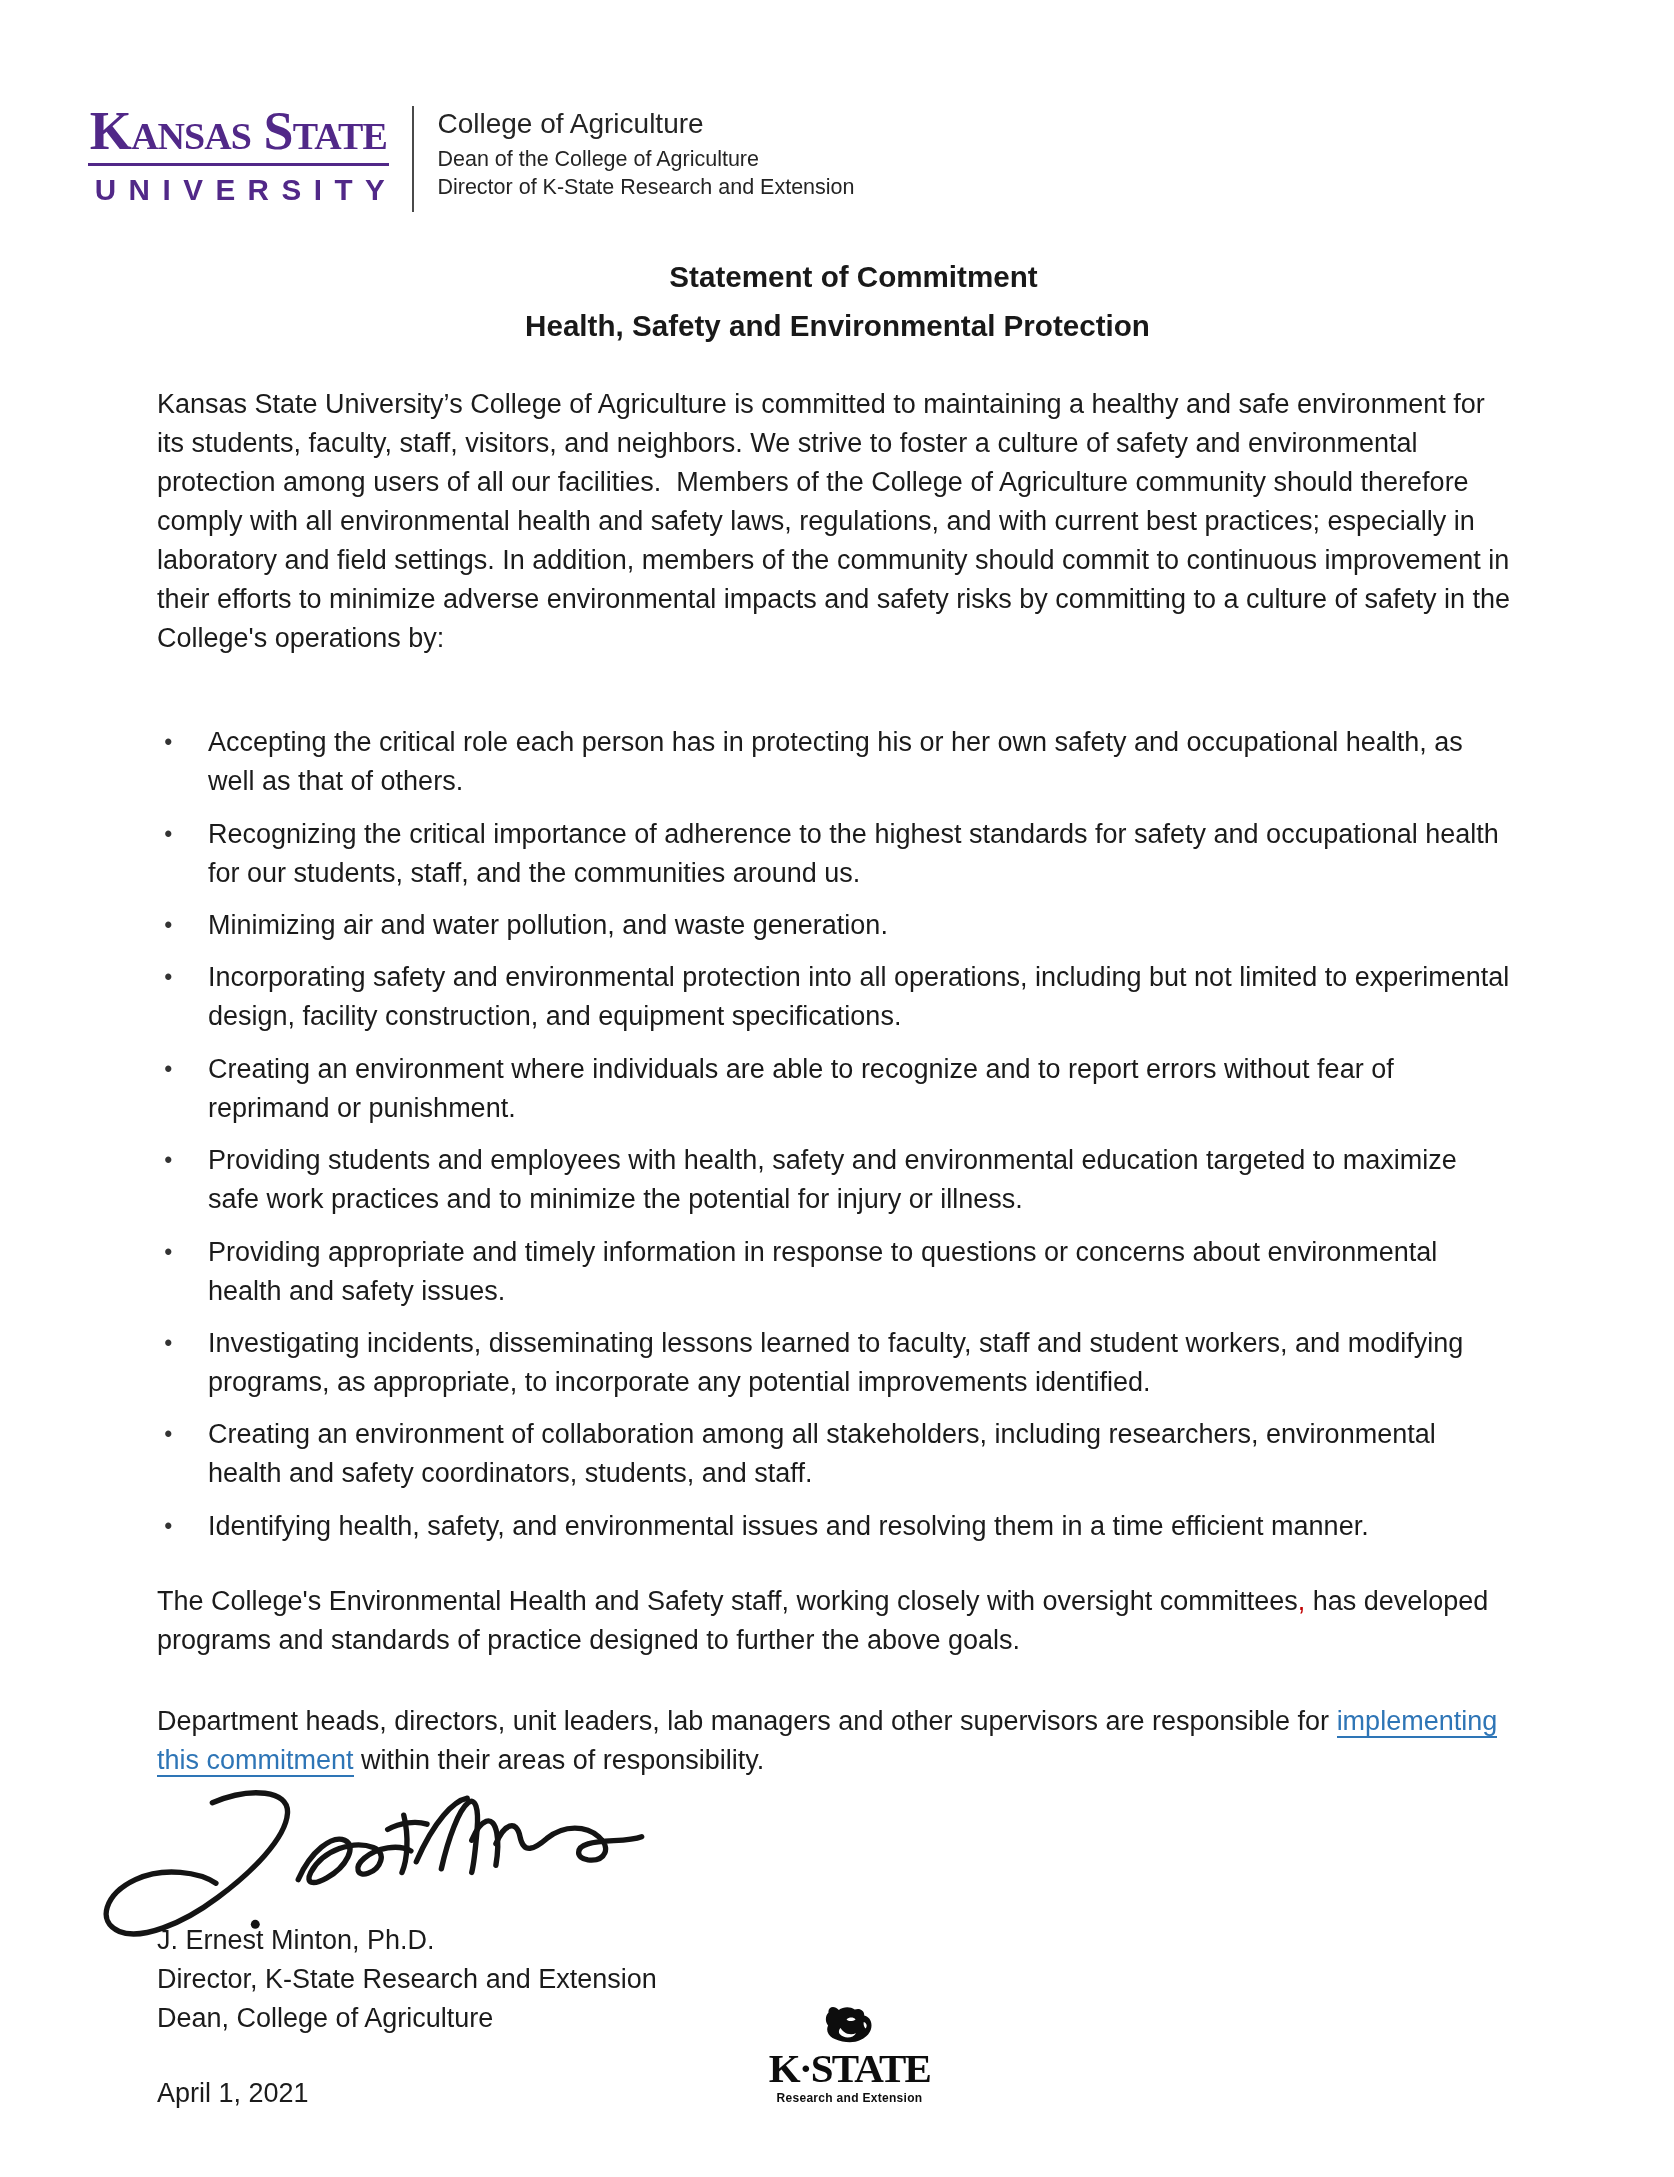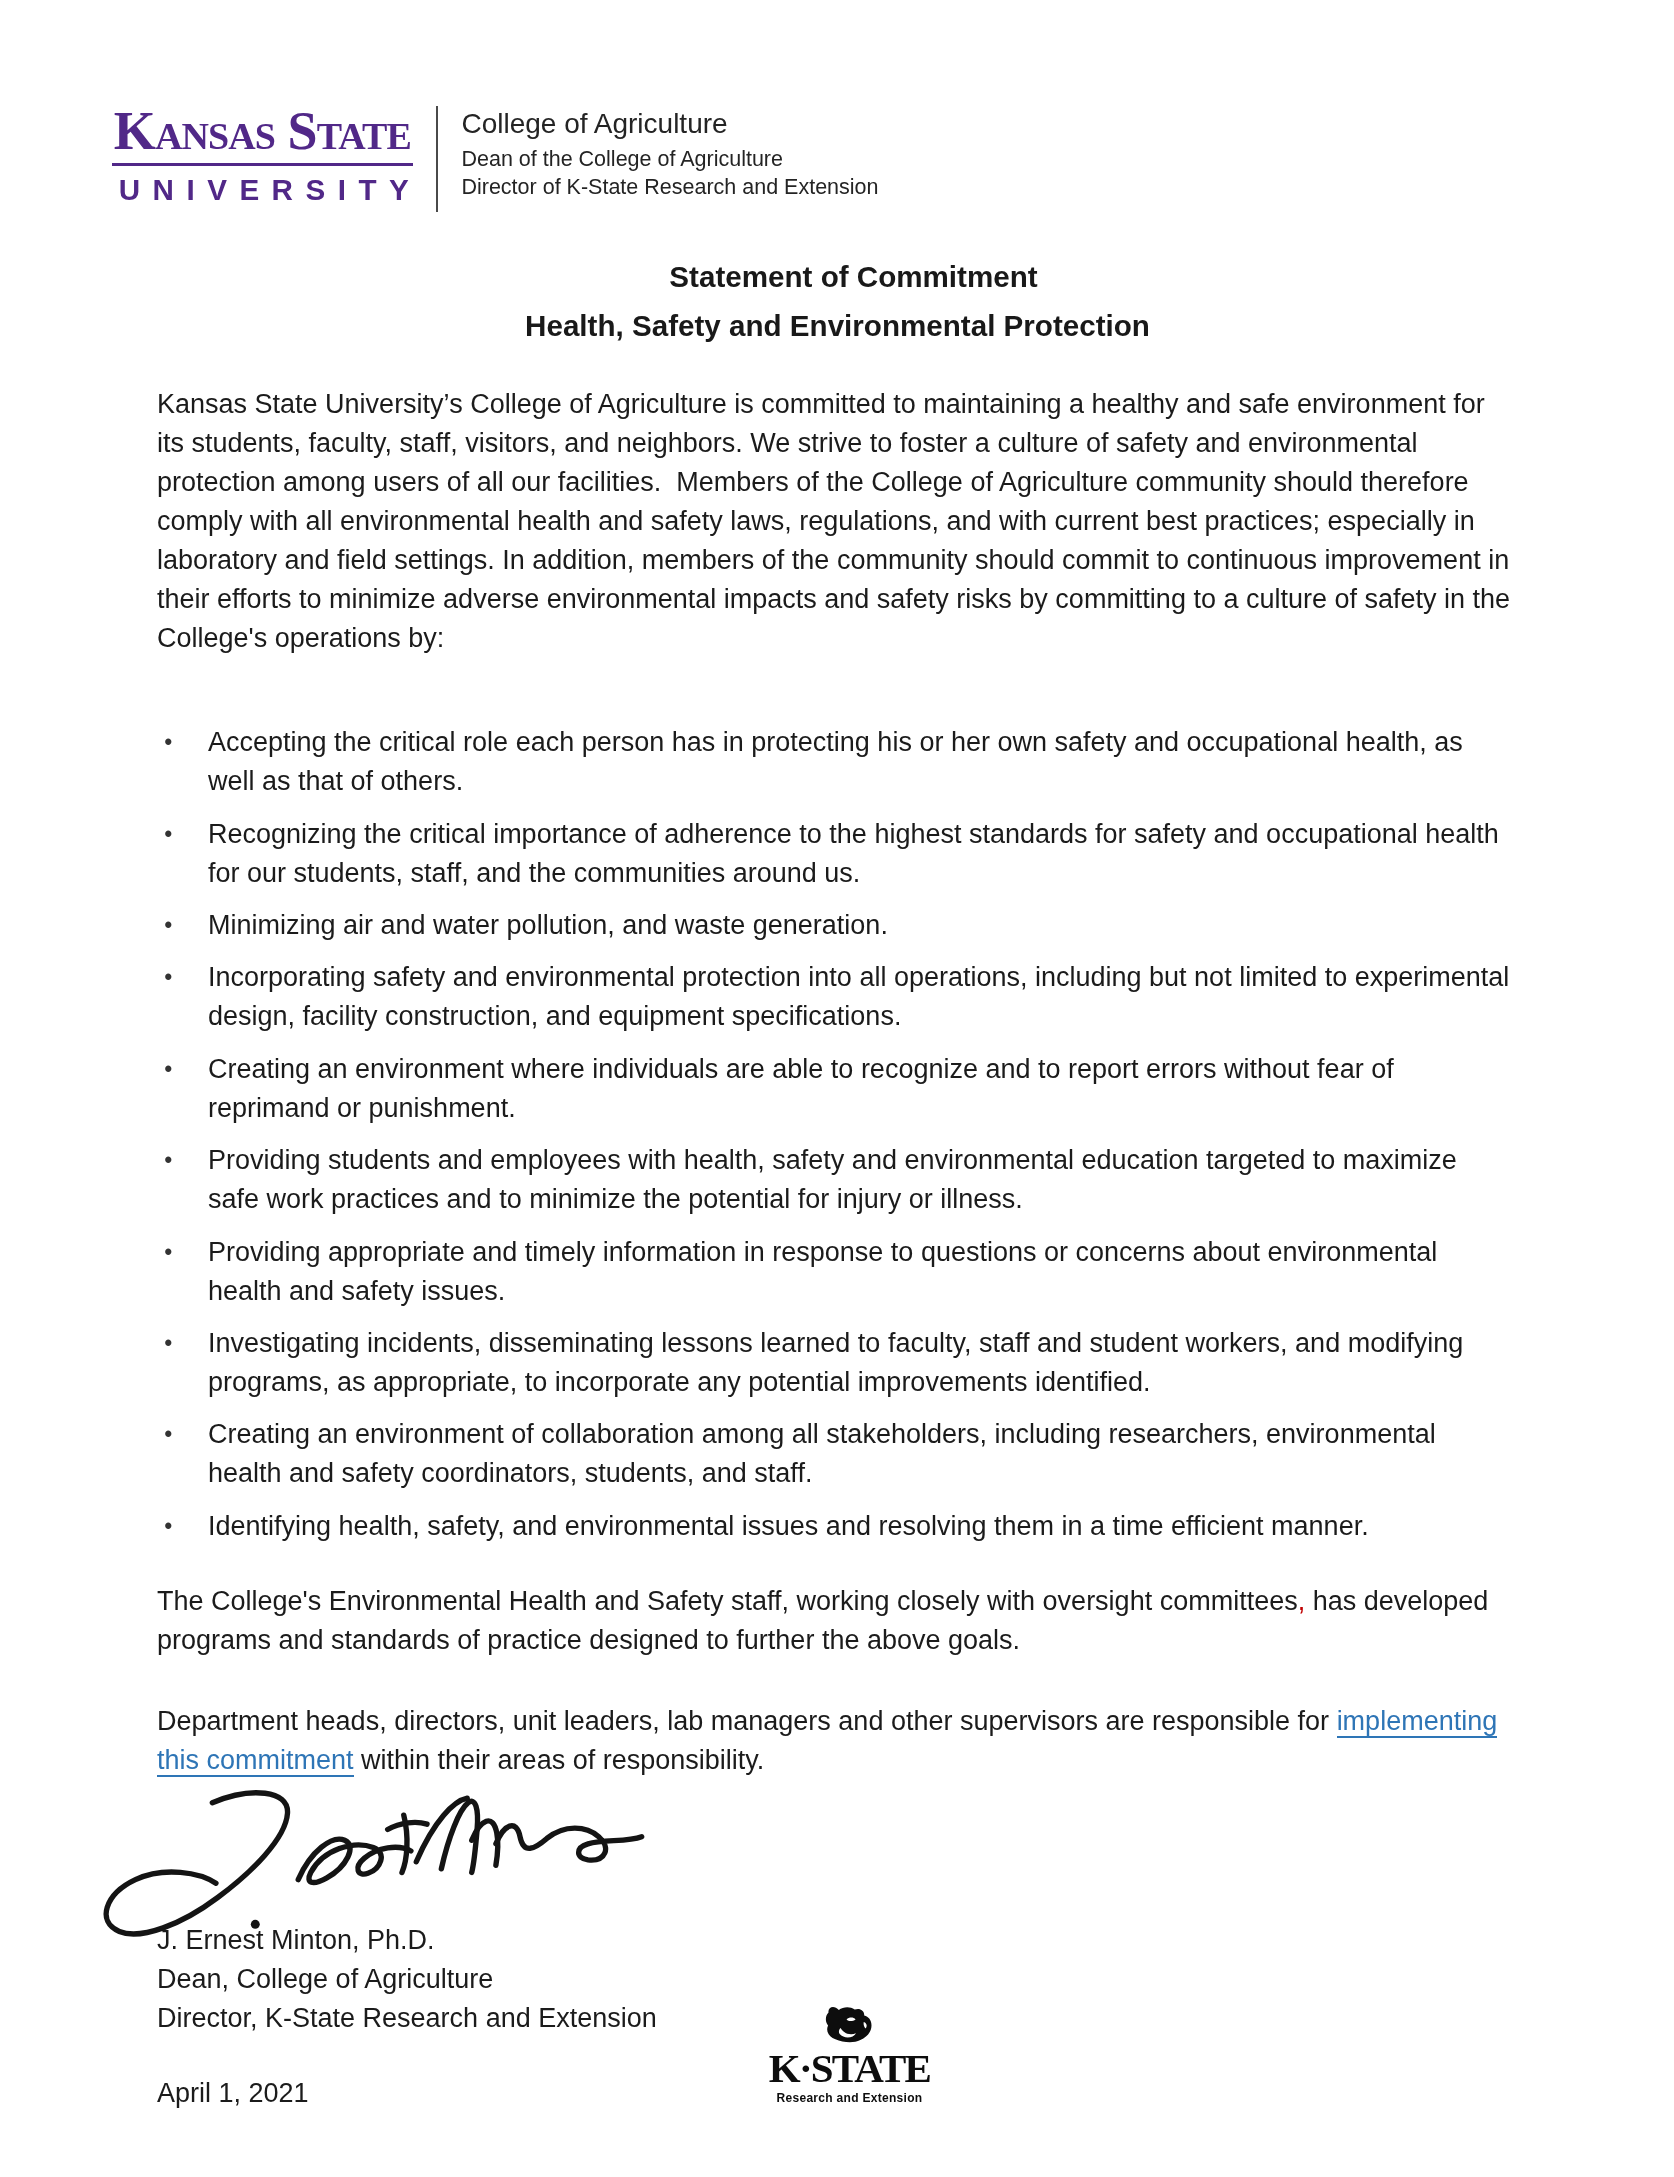--- a/index.html
+++ b/index.html
@@ -5,21 +5,21 @@
   * { margin:0; padding:0; box-sizing:border-box; }
   html,body { background:#ffffff; }
   body {
     width:1675px; height:2177px; position:relative;
     font-family:"Liberation Sans", sans-serif;
     color:#1b1b1b;
   }
   .page { position:relative; width:1675px; height:2177px; overflow:hidden; }
 
   
-  .header { display:flex; align-items:flex-start; gap:23px; margin:104px 0 0 112px; }
+  .header { display:flex; align-items:flex-start; gap:23px; margin:104px 0 0 88px; }
   .logo-block { text-align:center; }
   .logo-line1 {
     font-family:"Liberation Serif", serif; font-weight:bold;
     font-variant:small-caps; font-size:54px; line-height:1;
     letter-spacing:-0.9px; color:#512888; padding:0 1.8px 5.4px 1.8px;
     border-bottom:3.6px solid #512888; white-space:nowrap;
   }
   .logo-line2 {
     font-weight:bold; font-size:29.6px; color:#512888;
     letter-spacing:12.5px; margin:6.3px 0 0 2.7px; margin-right:-12.5px; white-space:nowrap;
@@ -127,22 +127,22 @@
           <path d="M398,96 C406,60 418,30 428,22 C436,16 440,28 438,52 C436,76 434,92 432,100"></path>
           <path d="M432,64 C442,40 456,34 460,56 C462,66 461,80 459,92"></path>
           <path d="M459,68 C468,46 482,40 486,60 C490,80 502,74 516,62 C536,46 560,48 574,60 C588,72 582,88 562,86 C548,84 548,72 562,68 C580,63 606,66 622,60"></path>
         </g>
         <circle cx="190" cy="158" r="5" fill="#141414"></circle>
       </svg>
     </div>
 
     <div class="sig-name-block">
       <div>J. Ernest Minton, Ph.D.</div>
+      <div>Director, K-State Research and Extension</div>
       <div>Dean, College of Agriculture</div>
-      <div>Director, K-State Research and Extension</div>
     </div>
 
     <div class="sig-date">April 1, 2021</div>
   </div>
 
   <div class="footer">
     <svg class="powercat" width="52" height="43" viewBox="0 0 120 100" xmlns="http://www.w3.org/2000/svg">
       <path fill="#0d0d0d" fill-rule="evenodd" d="M34,14 C24,2 8,6 10,20 C2,28 2,42 9,50 C3,62 10,76 26,82 C44,90 68,92 84,84 C100,77 110,64 110,50 C110,38 103,29 93,27 C94,15 82,8 71,13 C59,5 44,7 34,14 Z
         M38,56 C44,68 60,74 74,68 C68,80 46,82 36,70 C33,66 34,60 38,56 Z
         M52,36 C58,30 68,30 73,36 C66,41 57,41 52,36 Z

